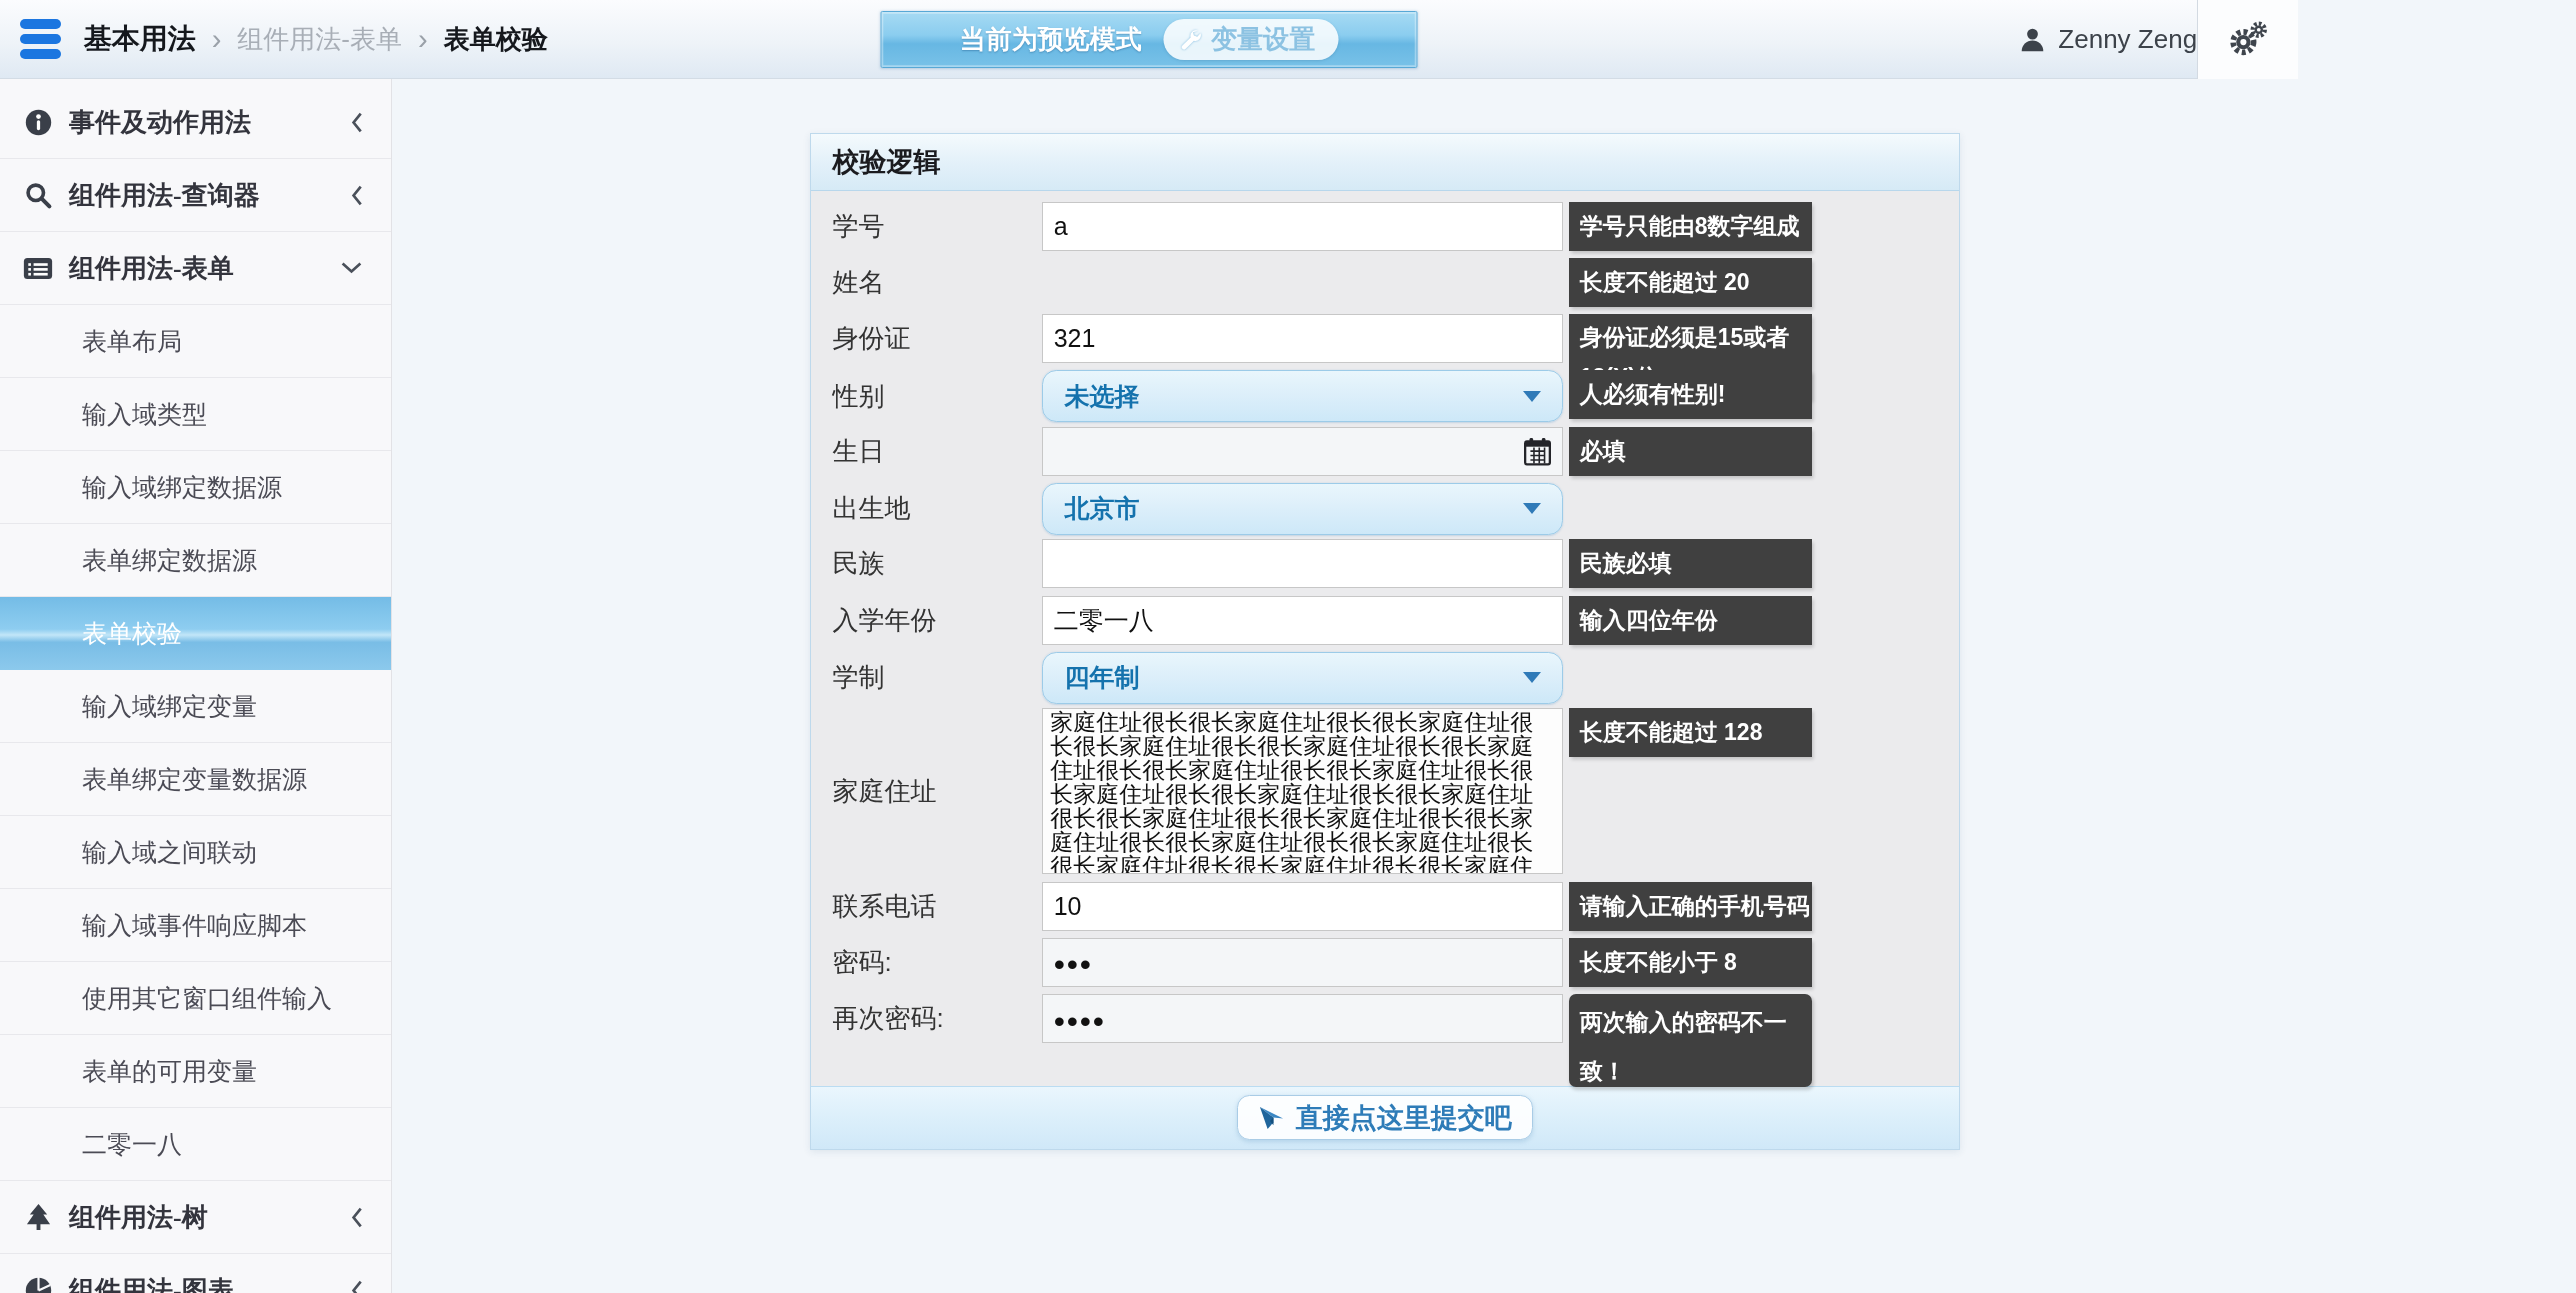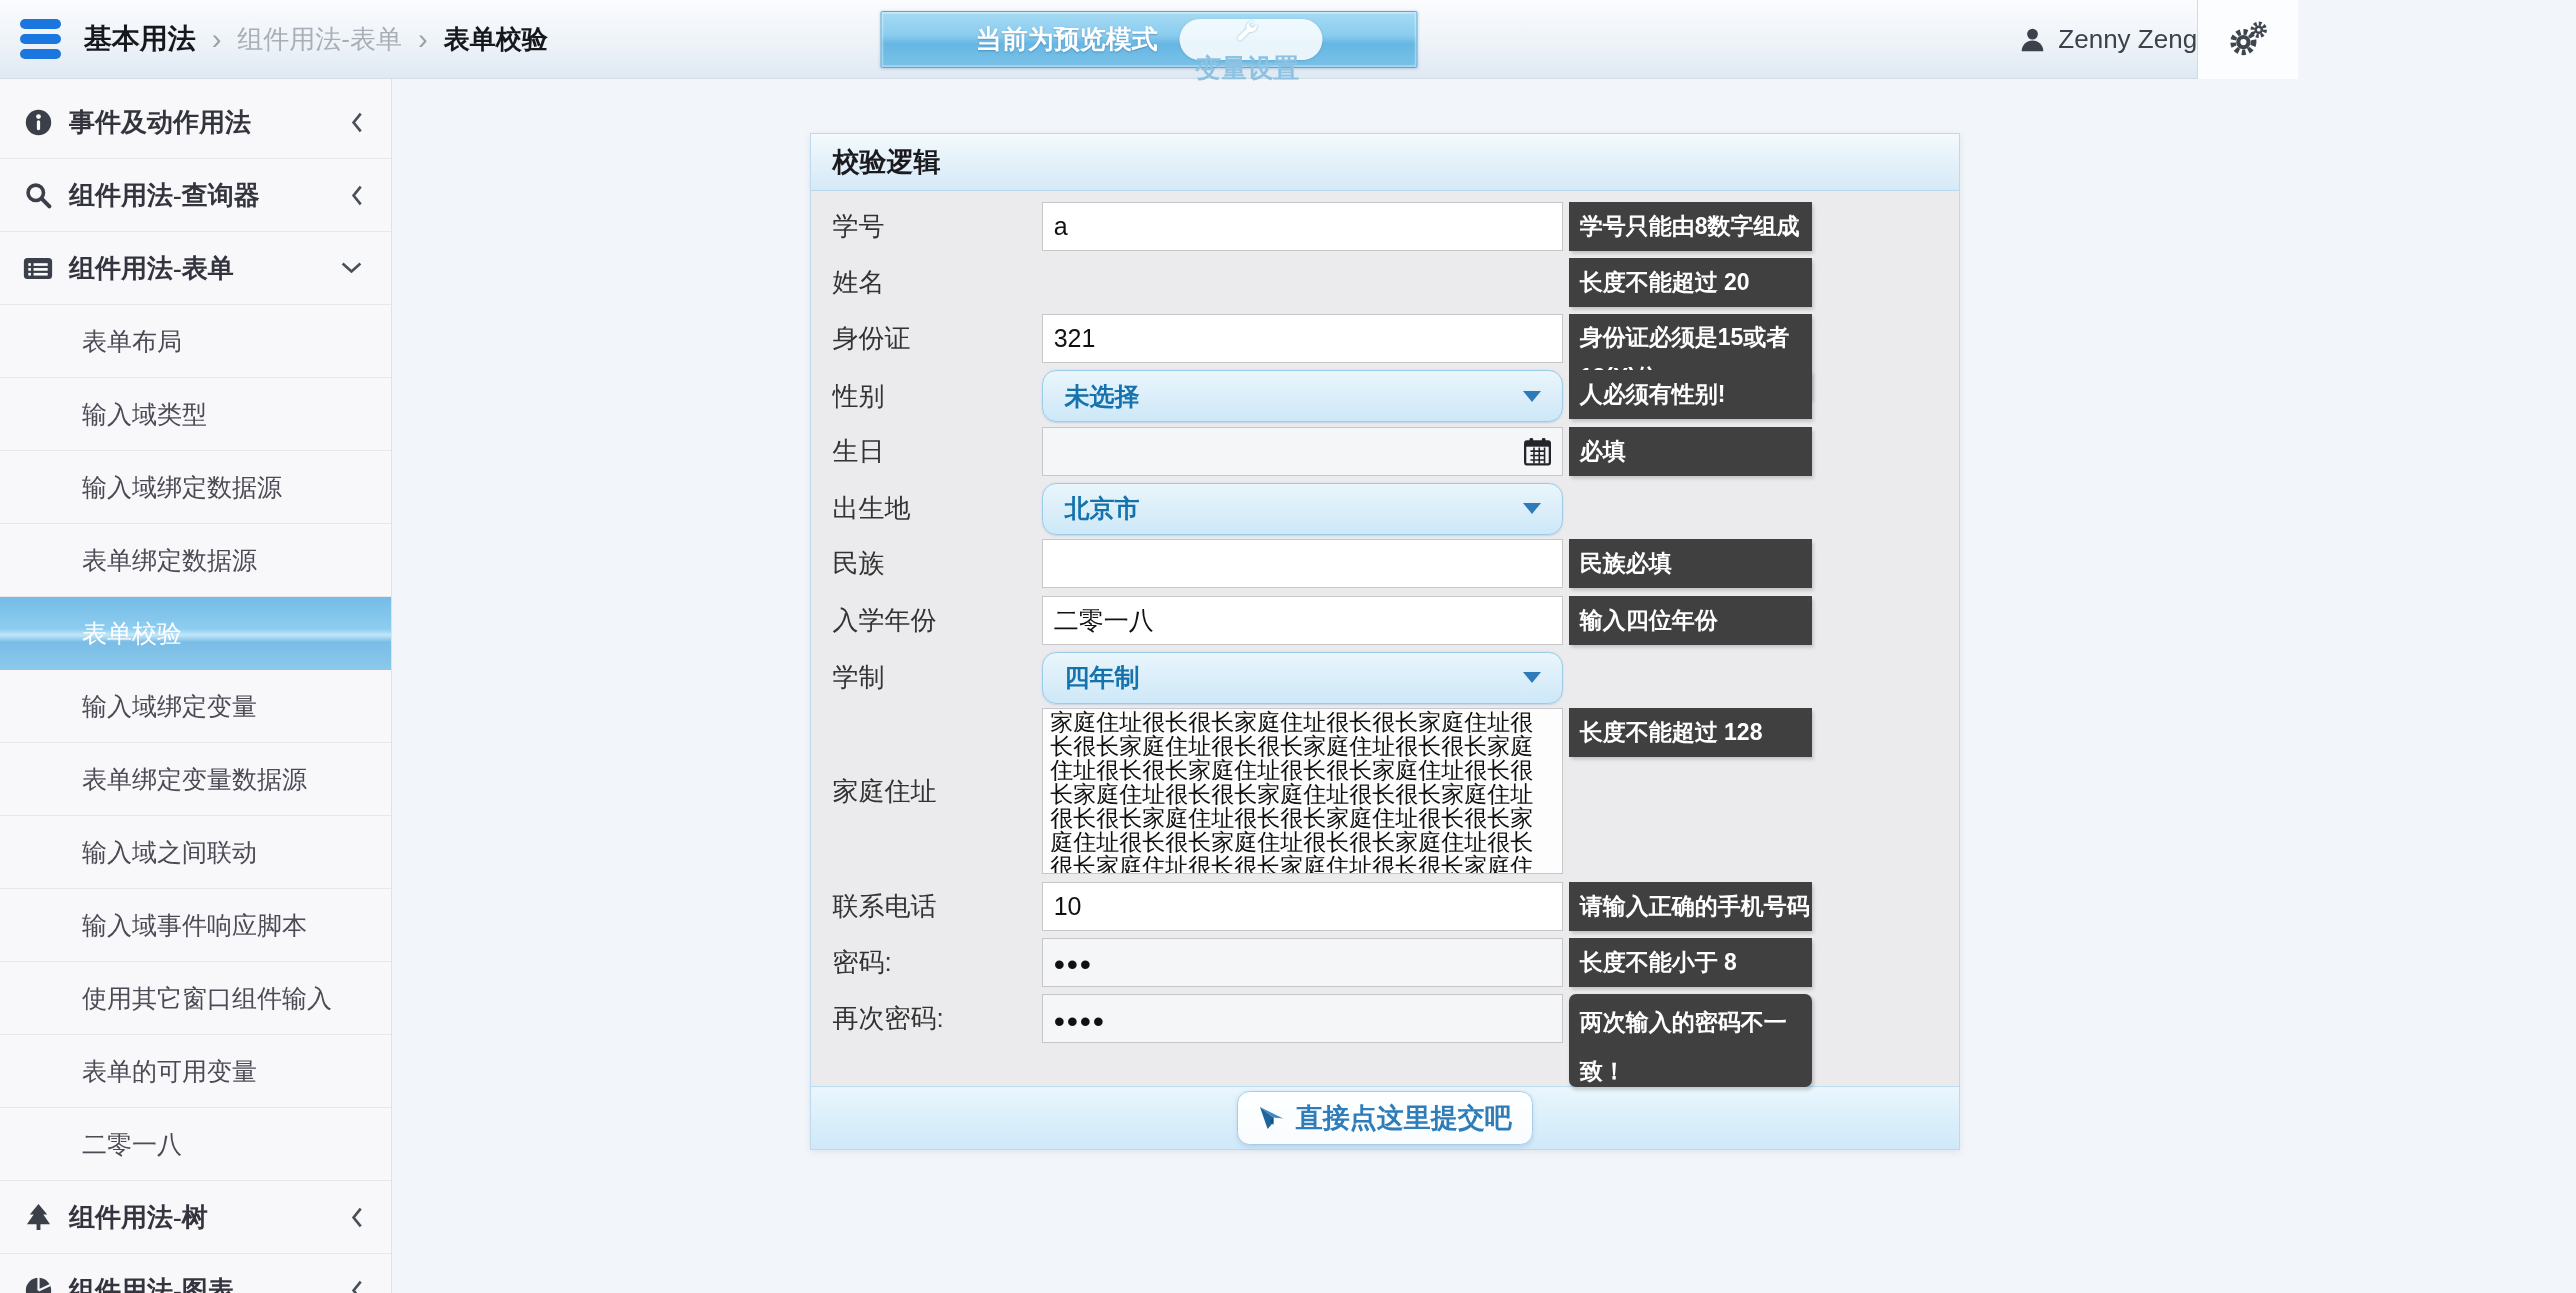--- a/index.html
+++ b/index.html
@@ -19,21 +19,21 @@
 
   .banner { position:absolute; left:50%; top:10.7px; transform:translateX(-50%);
     width:537px; height:57px; border:0.9px solid #57a8d6; border-radius:1.8px;
     background:linear-gradient(180deg,#a6daf3 0%,#8bcdef 42%,#67b7e3 58%,#79c2e8 100%);
     box-shadow:inset 0 0 0 1.8px rgba(255,255,255,.35), 0 0.9px 2.7px rgba(90,140,180,.35);
     display:flex; align-items:center; justify-content:center; gap:21.5px; }
   .banner-status { color:#ffffff; font-size:26px; font-weight:bold; text-shadow:0 0.9px 1.8px rgba(30,90,140,.45); }
   .banner-btn { height:41px; padding:0 23px 0 16px; border-radius:20.6px;
     background:rgba(255,255,255,.85); display:flex; align-items:center; gap:9px;
     color:#8cc2e2; font-size:26px; font-weight:bold; cursor:pointer;
-    box-shadow:0 0.9px 2.7px rgba(70,130,170,.35);flex-direction:column; }
+    box-shadow:0 0.9px 2.7px rgba(70,130,170,.35); }
 
   .hdr-right { margin-left:auto; height:100%; display:flex; align-items:center; }
   .user { display:flex; align-items:center; gap:12.5px; cursor:pointer; }
   .user-name { font-size:26px; color:#3c424a; }
   .hdr-divider { width:0.9px; height:79px; background:#d3dae2; }
   .gear-zone { width:100px; height:79px; background:#fcfdfe; display:flex; align-items:center; justify-content:center; cursor:pointer; }
 
   
   .sidebar { position:absolute; left:0; top:79px; width:392px; height:1215px;
     background:#f8f8fa; border-right:0.9px solid #e2e2e6; overflow:hidden; padding-top:7.2px;font-family:Liberation Serif, serif; }
@@ -78,21 +78,21 @@
   .err { position:absolute; left:758px; top:0; width:243px; padding:0 10.7px;
     height:49px; line-height:49px; white-space:nowrap; overflow:hidden;
     background:#404040; color:#ffffff; font-size:23px; font-weight:bold;
     box-shadow:1.8px 2.7px 3.6px rgba(0,0,0,.18); }
   .err.wrap2 { white-space:normal; line-height:40px; height:86px; padding:2.7px 10.7px; }
   .err.tall { white-space:normal; line-height:49px; height:93px; padding:4.5px 10.7px;border-radius:7px; }
 
   .panel-ft { margin-top:43px; height:63px; border-top:0.9px solid #badcf2;
     background:linear-gradient(180deg,#eaf6fd 0%,#ddf0fb 45%,#d0e8f8 100%);
     display:flex; align-items:center; justify-content:center; }
-  .submit-btn { display:inline-flex; align-items:center; gap:10.7px; height:54px; padding:0 19.7px;
+  .submit-btn { display:inline-flex; align-items:center; gap:10.7px; height:45px; padding:0 19.7px;
     background:rgba(255,255,255,.88); border:1.8px solid #a9cce6; border-radius:12.5px;
     color:#2e7cb8; font-size:27px; font-weight:bold; cursor:pointer;
     box-shadow:0 1.8px 4.5px rgba(110,160,200,.30); }
 </style>
 </head>
 <body>
 
 <div class="hdr">
   <div class="burger">
       <i></i>

